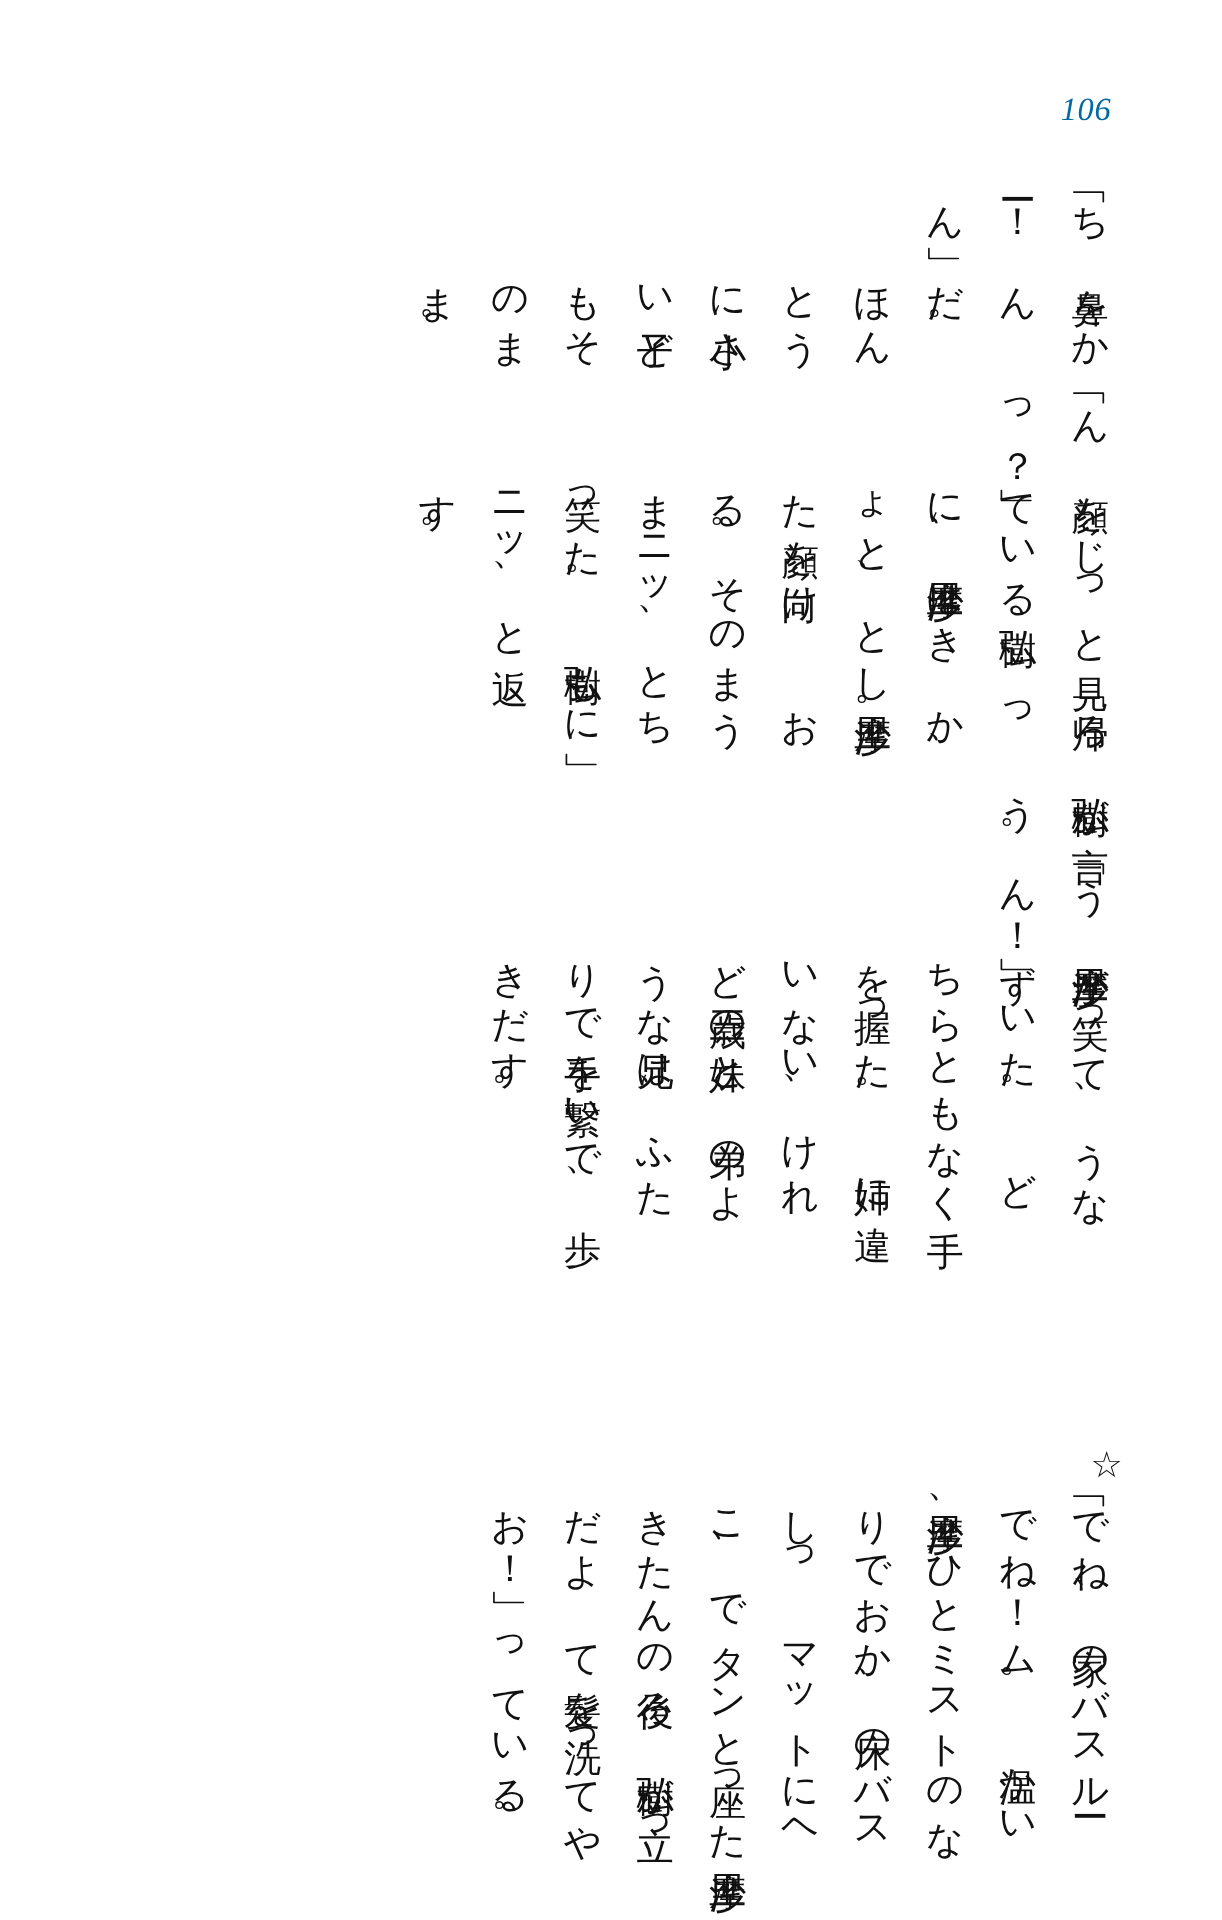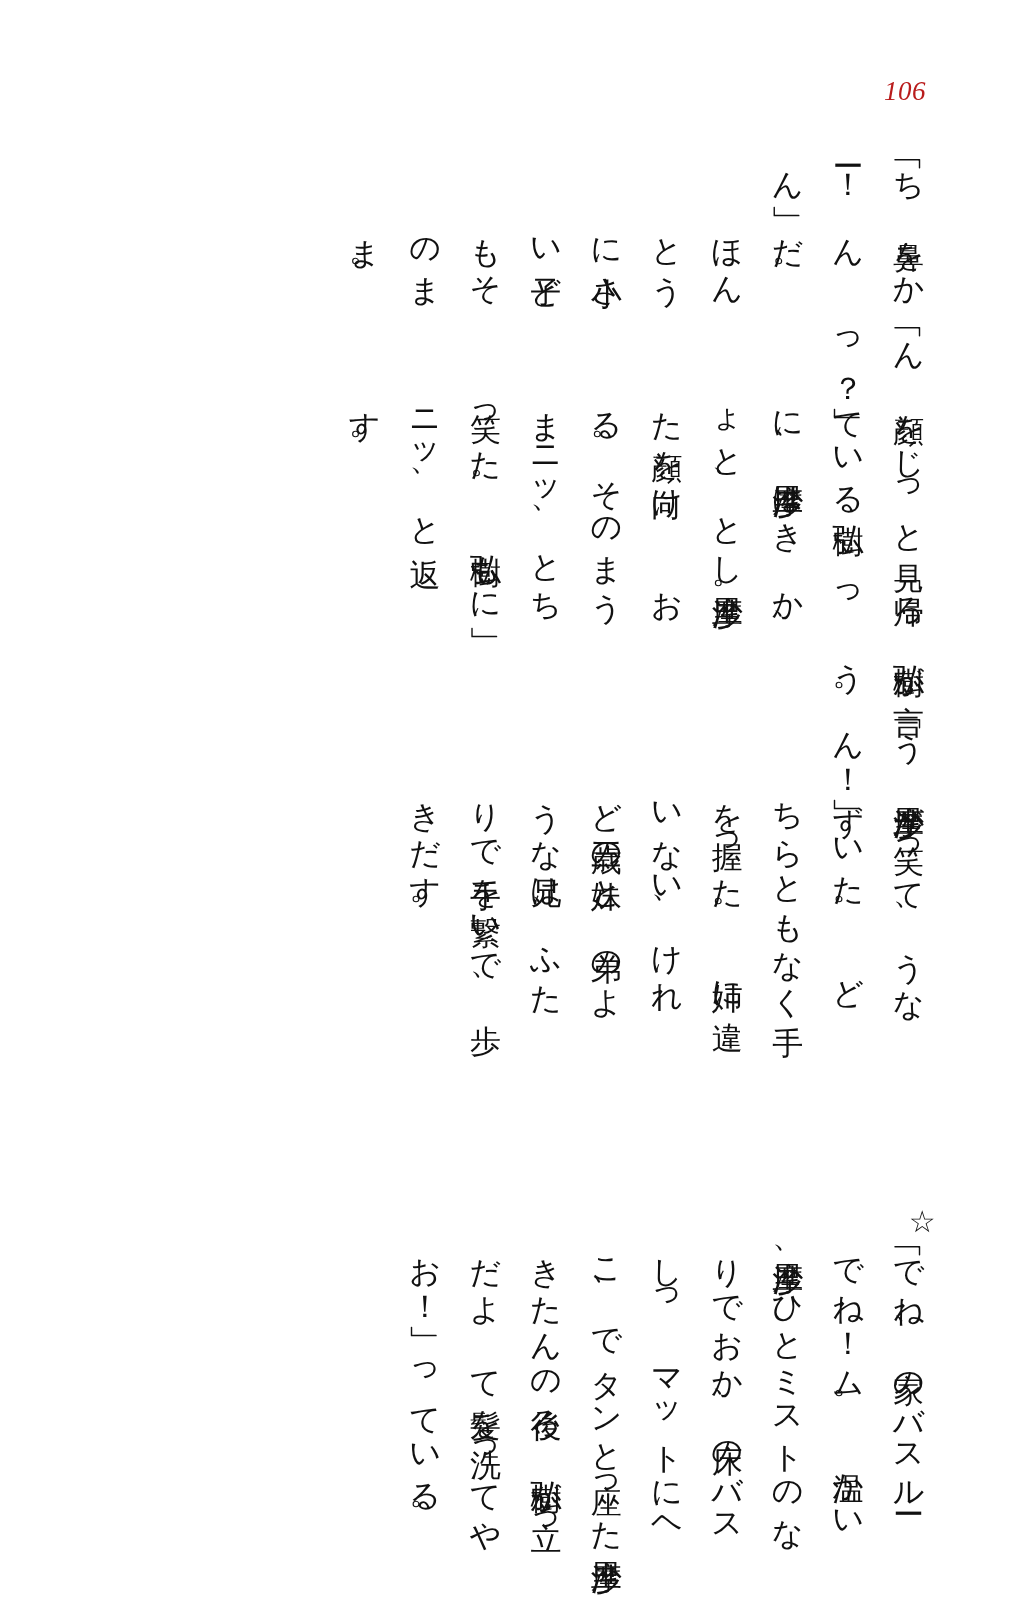--- a/index.html
+++ b/index.html
@@ -18,21 +18,21 @@
     background: #ffffff;
     overflow: hidden;
   }
   .page-number {
     position: absolute;
     top: 76px;
     right: 92px;
     font-family: "Liberation Serif", "DejaVu Serif", serif;
     font-style: italic;
     font-size: 27px;
-    color: #b91c1c;
+    color: #0369a1;
     letter-spacing: 0.5px;
   }
   .text-body {
     position: absolute;
     top: 150px;
     right: 80px;
     height: 1400px;
     width: 860px;
     display: flex;
     flex-direction: row;

